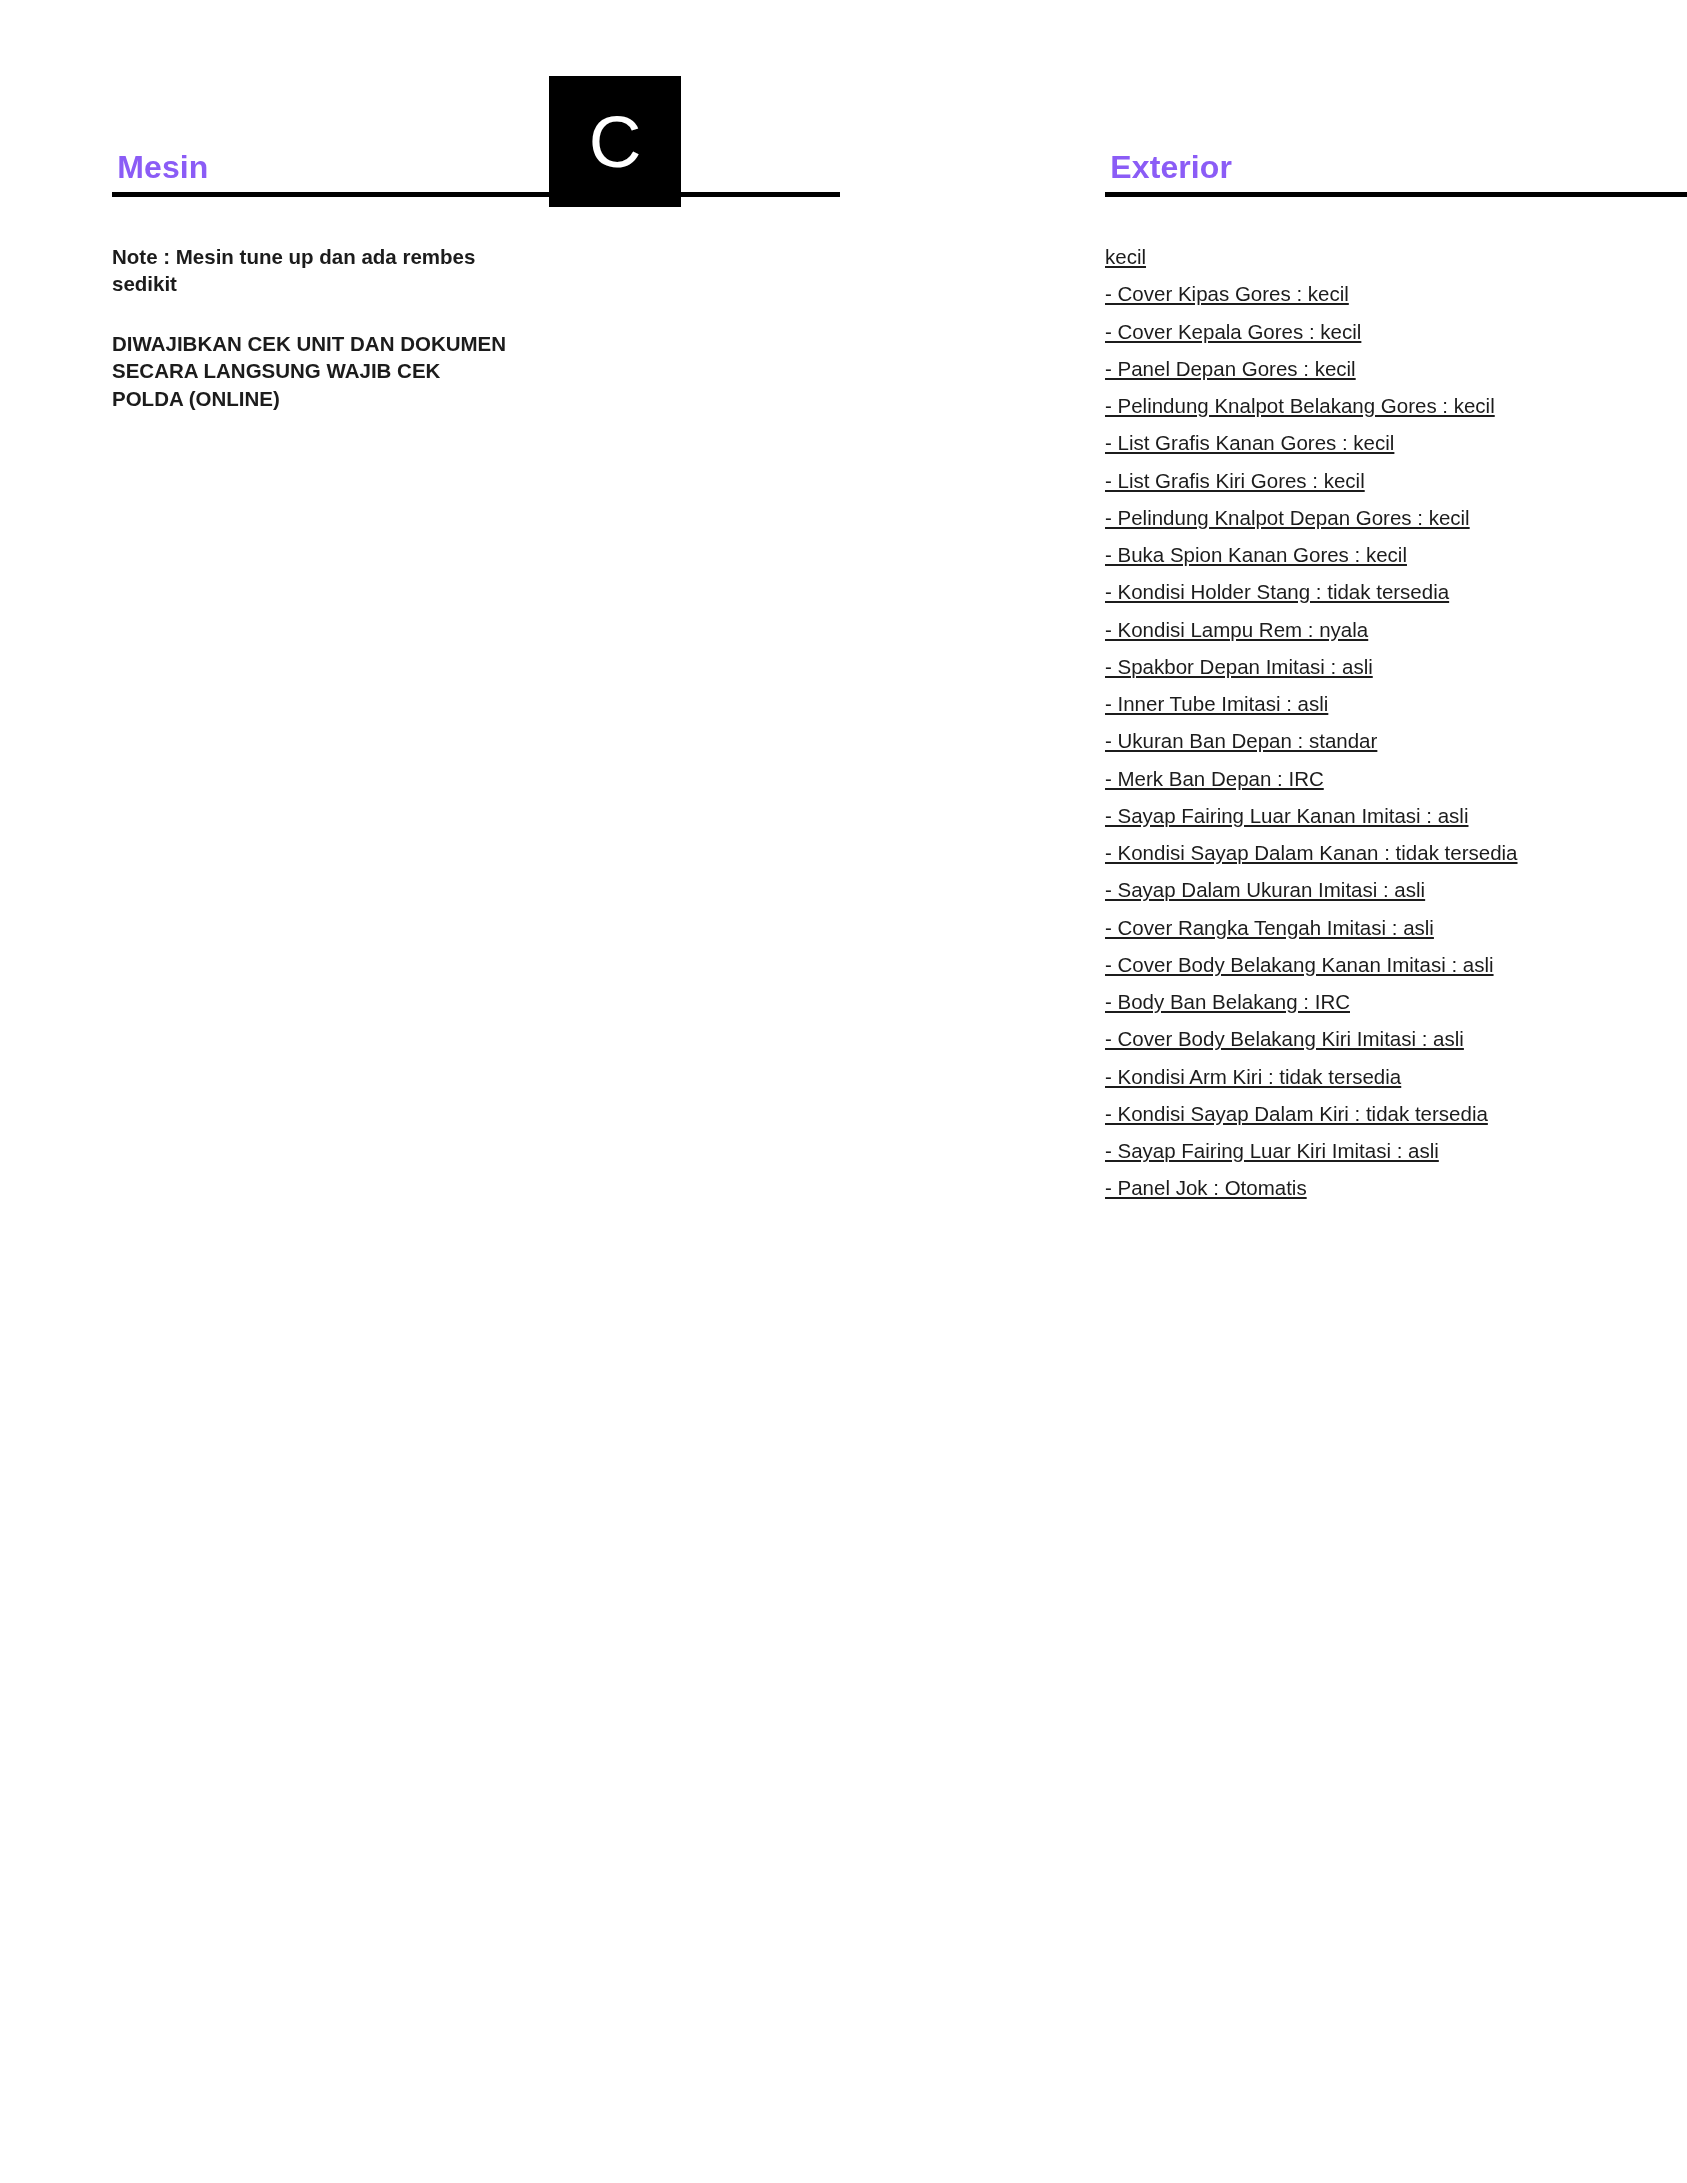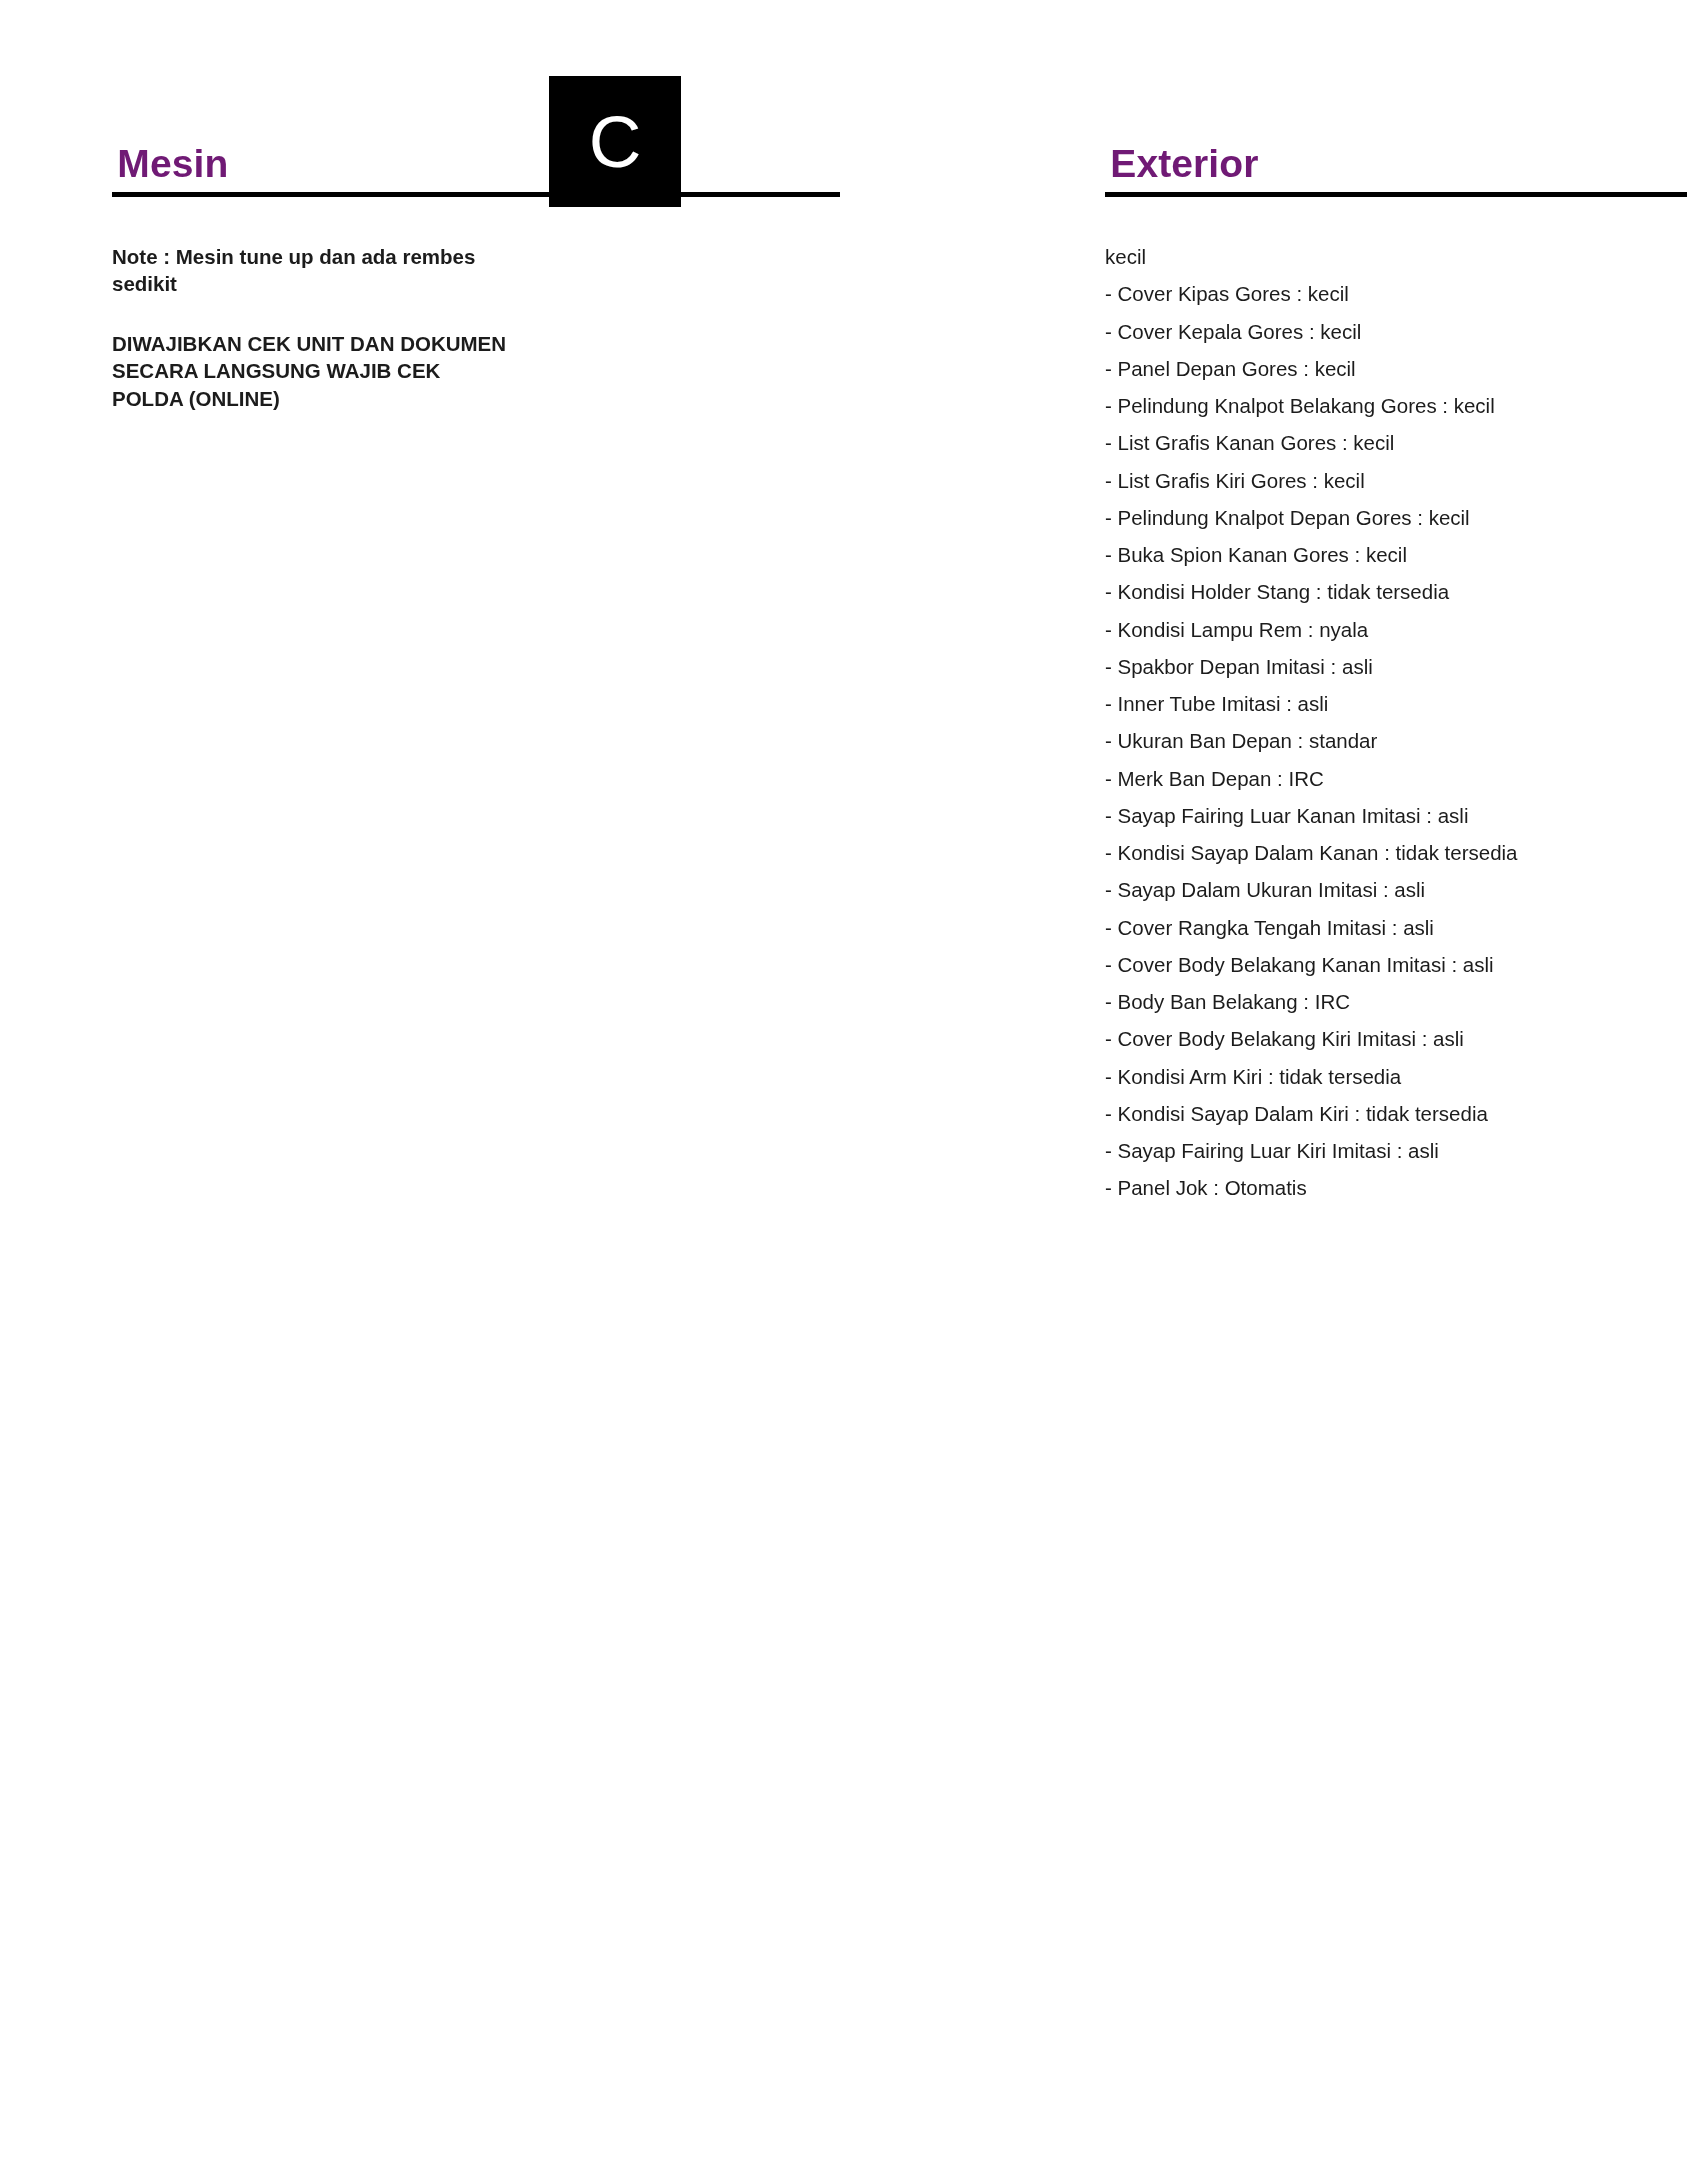--- a/index.html
+++ b/index.html
@@ -43,24 +43,24 @@
     left: 0;
     bottom: 42px;
     width: 728px;
     height: 4.6px;
     background: #000000;
   }
   .section-title {
     position: absolute;
     left: 5.3px;
     bottom: 56px;
-    font-size: 39px;
+    font-size: 32px;
     font-weight: 700;
     letter-spacing: 0.1px;
-    color: #701a75;
+    color: #8b5cf6;
     line-height: 1;
   }
   .grade-box {
     position: absolute;
     bottom: 32px;
     width: 132px;
     height: 131px;
     background: #000000;
     color: #ffffff;
     display: flex;
@@ -82,20 +82,21 @@
   }
   .item {
     font-size: 20.5px;
     line-height: 1.33;
     color: #1c1c1c;
     margin-bottom: 10px;
     max-width: 437px;
   }
   .col-right .item {
     max-width: 437px;
+    text-decoration: underline;
   }
   .note-block {
     font-size: 20.5px;
     line-height: 1.33;
     color: #1c1c1c;
     max-width: 397px;
     margin-bottom: 10px;
     white-space: pre-line;
     font-weight: bold;
   }

